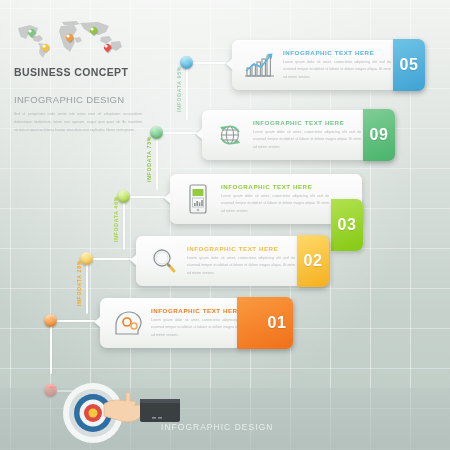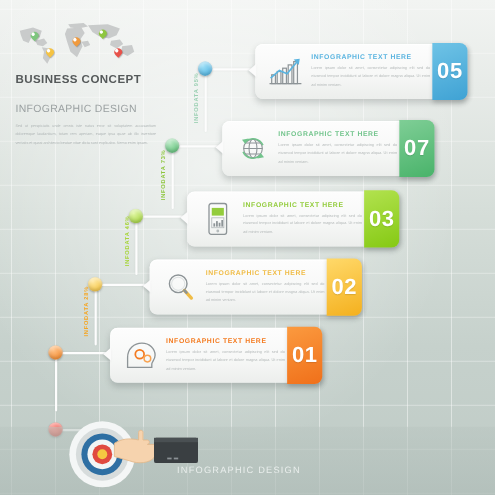--- a/index.html
+++ b/index.html
@@ -66,21 +66,21 @@
   .icon{width:46px;min-width:46px;height:40px;margin-left:5px;
     display:flex;align-items:center;justify-content:center;}
   .icon svg{display:block;}
   .txtwrap{padding-right:6px;}
   .card h3{margin:0;font-size:6.2px;font-weight:bold;letter-spacing:.55px;}
   .card p{margin:3px 0 0 0;font-size:3.5px;line-height:2.05;color:#b6bbbb;
     width:108px;text-align:justify;}
   .numtab{position:absolute;top:-1px;right:-1px;width:32px;height:52px;
     border-radius:0 7px 7px 0;display:flex;align-items:center;justify-content:center;
     box-shadow:1px 2px 4px rgba(60,70,70,.26);}
-  .numtab span{font-size:20px;font-weight:bold;color:#fff;letter-spacing:.5px;
+  .numtab span{font-size:16px;font-weight:bold;color:#fff;letter-spacing:.5px;
     text-shadow:0 1px 1px rgba(0,0,0,.12);}
 
   
   .band{position:absolute;left:0;bottom:0;width:450px;height:62px;
     background:linear-gradient(180deg, rgba(186,198,193,.55) 0%, rgba(176,189,184,.75) 100%);}
   .target{position:absolute;left:62px;bottom:6px;width:62px;height:62px;}
   .hand{position:absolute;left:100px;bottom:22px;}
   .tl-title{position:absolute;left:160px;bottom:30px;font-size:20px;font-weight:bold;
     color:#fbfcfc;letter-spacing:1.4px;}
   .tl-sub{position:absolute;left:161px;bottom:18px;font-size:8.4px;
@@ -214,21 +214,21 @@
             <path d="M22.5 21.5 A10 10 0 0 1 7 18"></path>
           </g>
         </svg>
       </div>
       <div class="txtwrap">
         <h3 style="color:#72c48c">INFOGRAPHIC TEXT HERE</h3>
         <p>Lorem ipsum dolor sit amet, consectetur adipiscing elit sed do eiusmod tempor incididunt ut labore et dolore magna aliqua. Ut enim ad minim veniam.</p>
       </div>
     </div>
     <div class="numtab" style="background:linear-gradient(160deg,#7fce96,#49b36a);">
-      <span>07</span>
+      <span>09</span>
     </div>
   </div>
 
   <div class="card" style="left:170px;top:174px;">
     <div class="tail"></div>
     <div class="inner">
       <div class="icon">
         <svg width="26" height="32" viewBox="0 0 26 32">
           <rect x="5" y="2" width="16" height="28" rx="2" fill="none" stroke="#8d9497" stroke-width="1.2"></rect>
           <rect x="7.5" y="6" width="11" height="7" fill="#93cc3c"></rect>
@@ -240,21 +240,21 @@
               <rect x="16.2" y="17" width="1.6" height="6"></rect>
             </g>
           <circle cx="13" cy="27" r="1.3" fill="#b6bcbd"></circle>
         </svg>
       </div>
       <div class="txtwrap">
         <h3 style="color:#93cc3c">INFOGRAPHIC TEXT HERE</h3>
         <p>Lorem ipsum dolor sit amet, consectetur adipiscing elit sed do eiusmod tempor incididunt ut labore et dolore magna aliqua. Ut enim ad minim veniam.</p>
       </div>
     </div>
-    <div class="numtab" style="background:linear-gradient(160deg,#b2e24f,#85c913);">
+    <div class="numtab" style="background:linear-gradient(160deg,#b2e24f,#85c913);margin-top:26px;">
       <span>03</span>
     </div>
   </div>
 
   <div class="card" style="left:136px;top:236px;">
     <div class="tail"></div>
     <div class="inner">
       <div class="icon">
         <svg width="32" height="30" viewBox="0 0 32 30">
           <circle cx="14" cy="12" r="8" fill="none" stroke="#8d9497" stroke-width="1.3"></circle>
@@ -281,21 +281,21 @@
           <path d="M6 26 L6 17 C6 9 12 4 19 4 C26 4 31 9 31 15 C31 19 28 21 28 23 L28 26 Z" fill="none" stroke="#8d9497" stroke-width="1.2"></path>
           <circle cx="17" cy="14" r="4" fill="none" stroke="#f47b20" stroke-width="1.6"></circle>
           <circle cx="24" cy="18" r="3" fill="none" stroke="#f8a352" stroke-width="1.4"></circle>
         </svg>
       </div>
       <div class="txtwrap">
         <h3 style="color:#f47b20">INFOGRAPHIC TEXT HERE</h3>
         <p>Lorem ipsum dolor sit amet, consectetur adipiscing elit sed do eiusmod tempor incididunt ut labore et dolore magna aliqua. Ut enim ad minim veniam.</p>
       </div>
     </div>
-    <div class="numtab" style="background:linear-gradient(160deg,#fb9a3f,#f0701a);">
+    <div class="numtab" style="background:linear-gradient(160deg,#fb9a3f,#f0701a);padding-left:24px;">
       <span>01</span>
     </div>
   </div>
 
   <div class="band"></div>
   <div class="target">
     <svg width="62" height="62" viewBox="0 0 62 62">
       <circle cx="31" cy="31" r="30" fill="#f4f6f6"></circle>
       <circle cx="31" cy="31" r="24" fill="#d7dcdc"></circle>
       <circle cx="31" cy="31" r="19" fill="#2e6fa3"></circle>

